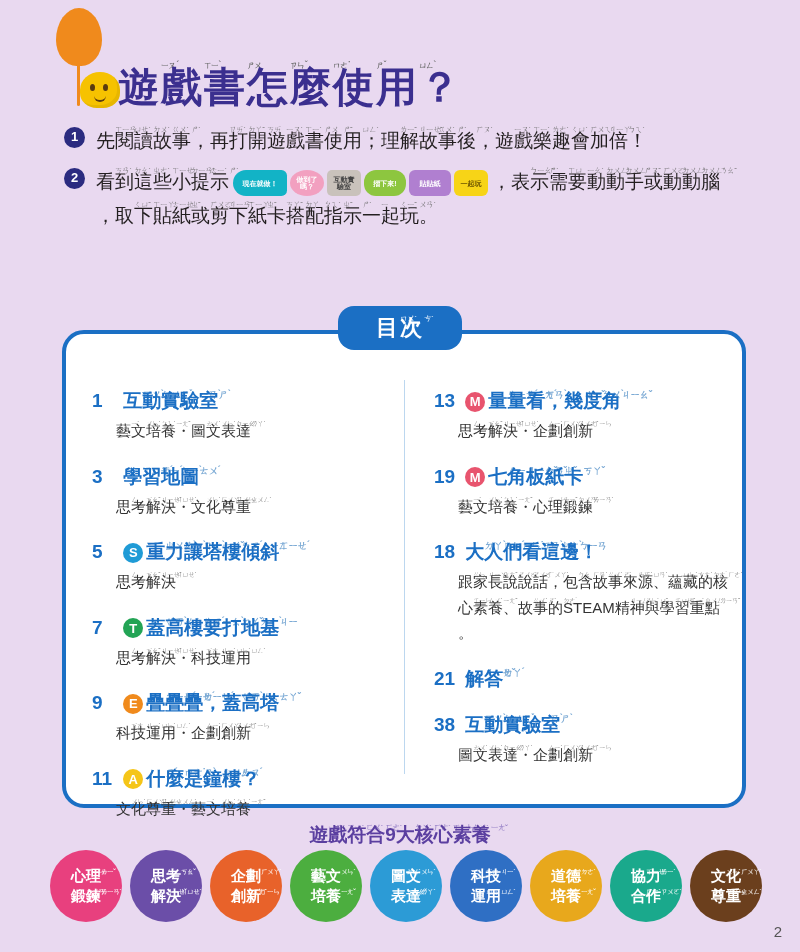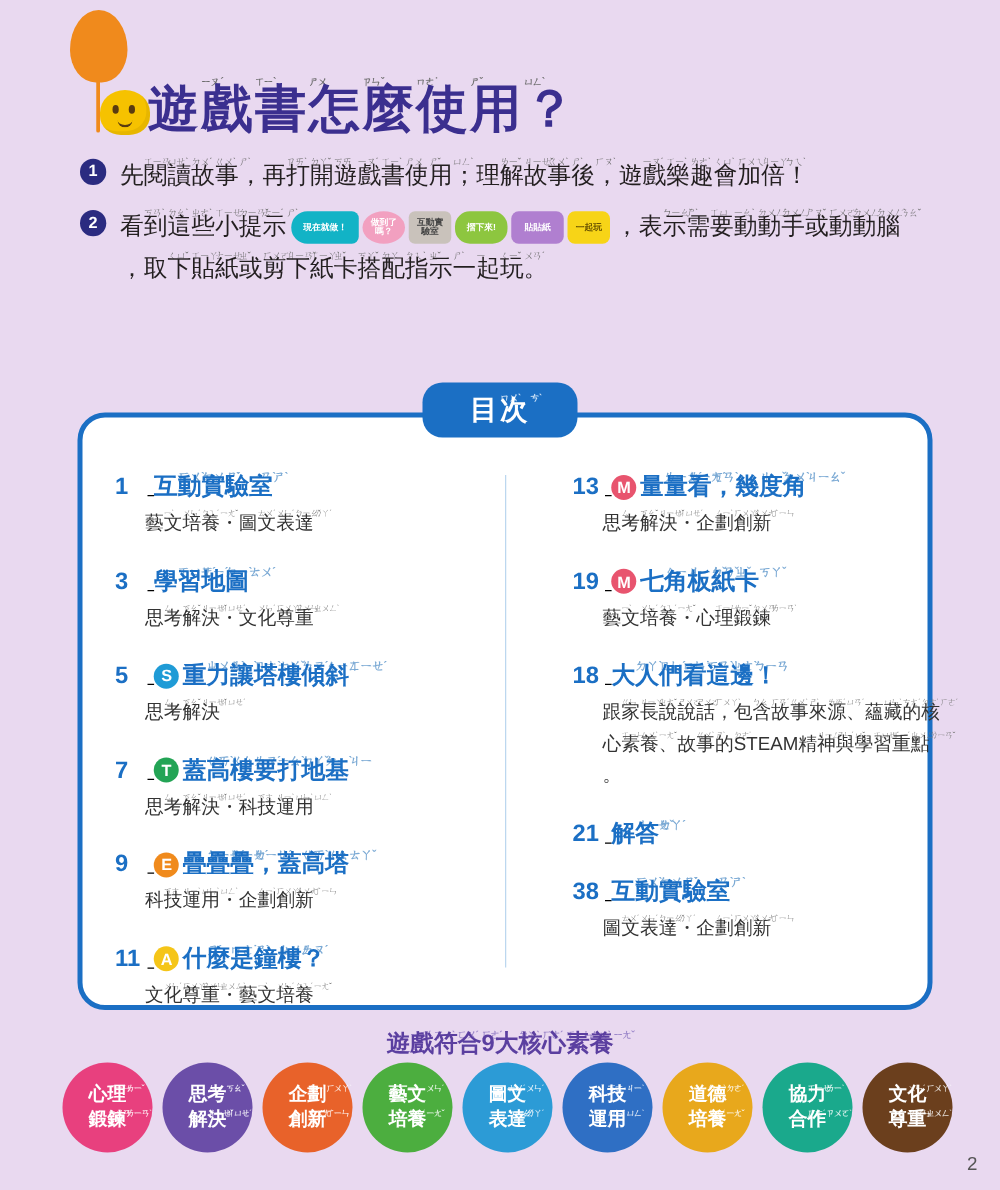--- a/index.html
+++ b/index.html
@@ -76,23 +76,23 @@
   .toc-tab{
     position:absolute;left:50%;transform:translateX(-50%);top:306px;
     background:#1b6fc4;color:#fff;border-radius:16px;
     padding:7px 38px;font-size:22px;font-weight:bold;letter-spacing:2px;
     z-index:3;
   }
   .toc-tab .rb sup{color:#cfe3f7;}
   .divider{
     position:absolute;left:50%;top:46px;bottom:30px;width:1px;background:#bcd7ef;
   }
-  .col{position:absolute;top:42px;width:300px;text-decoration:underline;}
+  .col{position:absolute;top:54px;width:300px;}
   .col.left{left:26px;}
-  .col.right{left:368px;margin-left:24px;}
+  .col.right{left:368px;}
 
   .entry{margin-bottom:20px;}
   .entry .line1{font-size:19px;font-weight:bold;color:#1b6fc4;white-space:nowrap;}
   .entry .pg{display:inline-block;min-width:26px;color:#1b6fc4;font-weight:bold;}
   .badge{
     display:inline-flex;align-items:center;justify-content:center;
     width:20px;height:20px;border-radius:50%;color:#fff;font-size:13px;font-weight:bold;
     margin-right:3px;vertical-align:1px;
   }
   .badge.s{background:#1f9bd6;}

